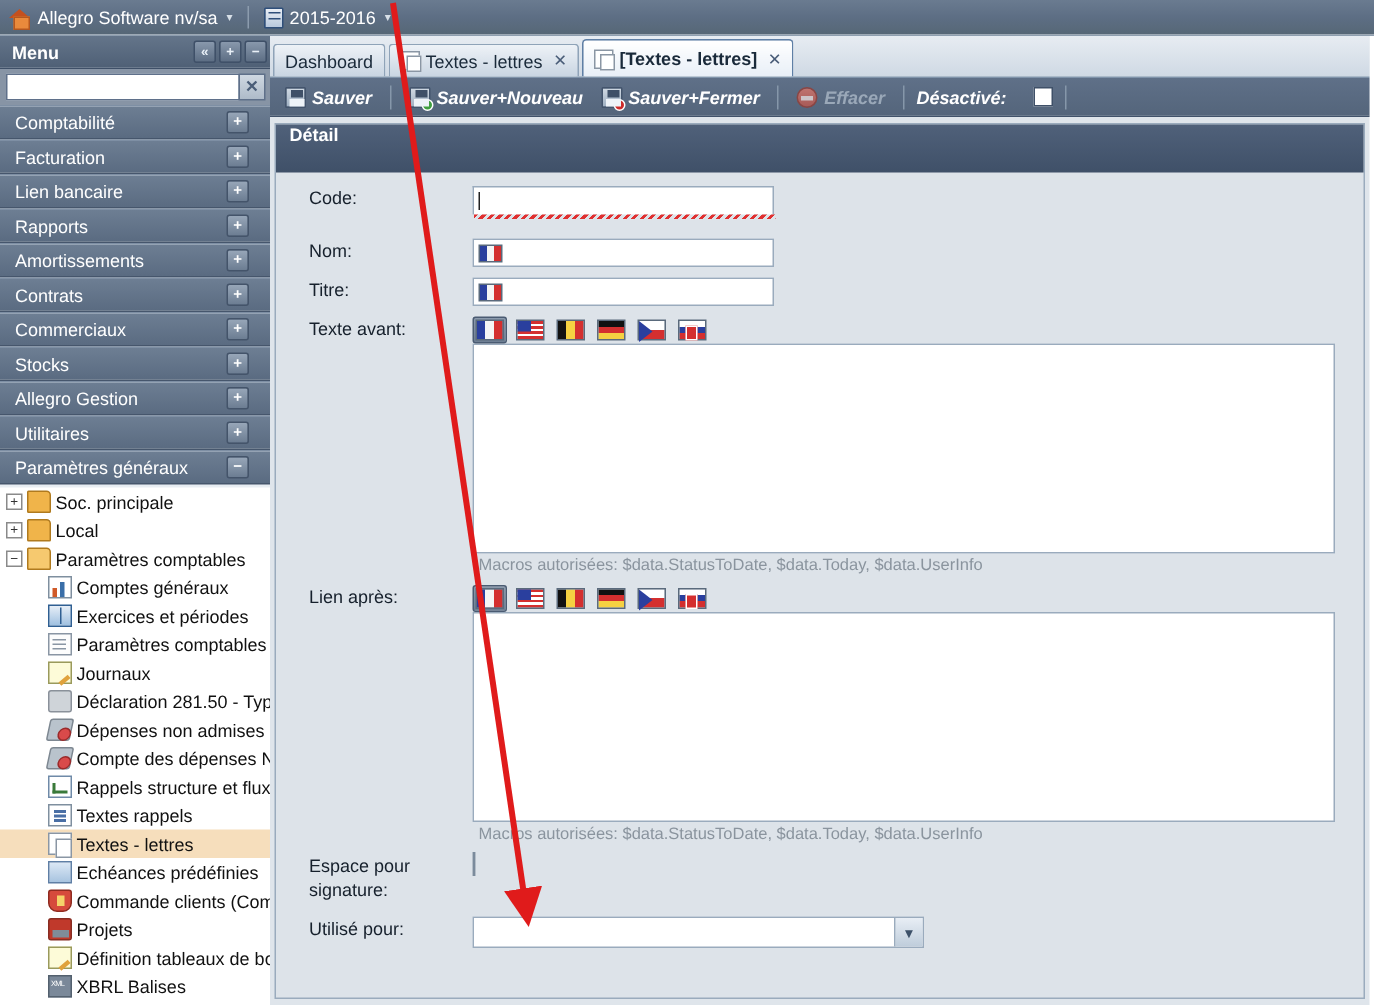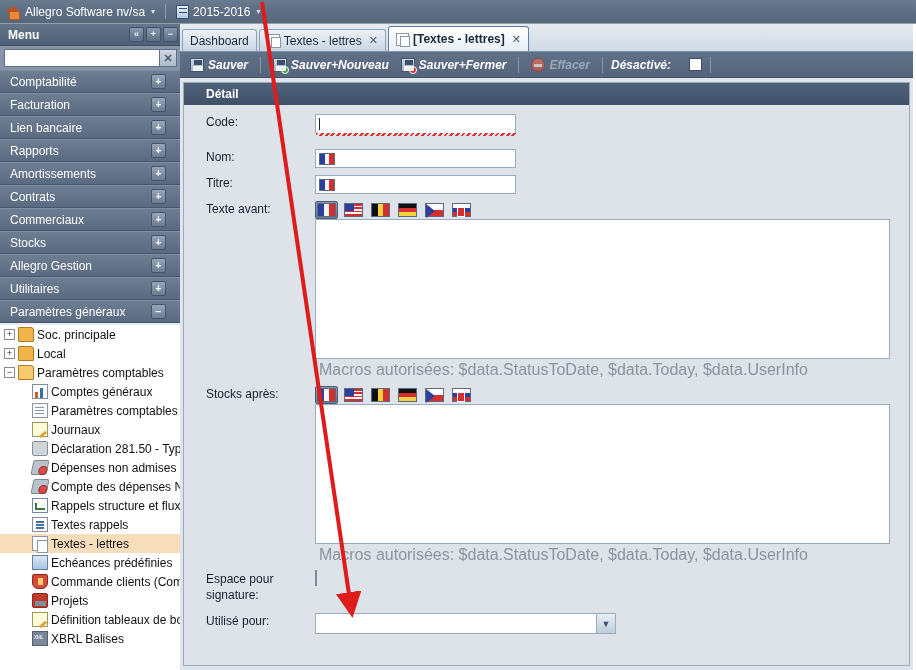--- a/index.html
+++ b/index.html
@@ -187,23 +187,23 @@
   .no-ico:after{content:"";position:absolute;left:2px;top:5.5px;width:8px;height:3px;background:#f3e2e0;}
   .tb-check {
     width:13px;height:13px;background:#fff;border:1px solid #3f5068;margin-left:14px;
   }
 
   .panel {
     position:absolute;left:3px;top:58px;width:727px;height:584px;
     background:#dde3e9;border:1px solid #9aabbd;
   }
   .panel-header {
-    height:22px;background:linear-gradient(to bottom,#50617a,#3f5068);
+    height:32px;background:linear-gradient(to bottom,#50617a,#3f5068);
     color:#ffffff;font-weight:bold;font-size:12px;
-    display:flex;align-items:center;padding-left:22px;
+    display:flex;padding-left:9px;
   }
   .form { position:relative; padding: 9px 0 0 0; }
   .frow { display:flex; align-items:flex-start; margin-bottom:7px; }
   .flabel {
     width:131px; padding-left:22px; font-size:12px; color:#16202c; line-height:16px;
     flex:none;
   }
   .fctl { flex:1; }
   .tinput {
     width:201px;height:19px;border:1px solid #9aabbd;background:#ffffff;
@@ -233,21 +233,21 @@
   .fl-de { background:linear-gradient(to bottom,#111 0 33%,#d42f2f 33% 66%,#f5d142 66% 100%); }
   .fl-cz { background:linear-gradient(to bottom,#fff 0 50%,#d42f2f 50% 100%);position:relative; }
   .fl-cz:after{content:"";position:absolute;left:0;top:0;width:0;height:0;border-top:7px solid transparent;border-bottom:7px solid transparent;border-left:9px solid #2a3f9e;}
   .fl-sk { background:linear-gradient(to bottom,#fff 0 33%,#2a3f9e 33% 66%,#d42f2f 66% 100%);position:relative; }
   .fl-sk:after{content:"";position:absolute;left:4px;top:3px;width:6px;height:8px;background:#d42f2f;border:1px solid #fff;}
 
   .editor {
     width:575px;height:140px;background:#ffffff;border:1px solid #9aabbd;
   }
   .macros {
-    width:575px;font-size:16px;color:#8a949e;padding:2px 0 0 4px;
+    width:575px;font-size:11px;color:#8a949e;padding:2px 0 0 4px;
     background:transparent;
   }
   .chk { width:13px;height:13px;background:#fff;border:1px solid #7b8b9c; }
   .combo {
     width:301px;height:21px;border:1px solid #9aabbd;background:#ffffff;
     display:flex;align-items:center;
   }
   .combo-val { flex:1;padding-left:4px;font-size:12px; }
   .combo-btn {
     width:19px;height:19px;background:linear-gradient(to bottom,#e8eef5,#bfcddb);
@@ -348,20 +348,25 @@
           <span class="ico ico-folder-open"></span>
           <span>Paramètres comptables</span>
         </div>
         <div class="tree-row">
           <span class="tree-indent2"></span>
           <span class="ico ico-chart"></span>
           <span>Comptes généraux</span>
         </div>
         <div class="tree-row">
           <span class="tree-indent2"></span>
+          <span class="ico ico-book"></span>
+          <span>Exercices et périodes</span>
+        </div>
+        <div class="tree-row">
+          <span class="tree-indent2"></span>
           <span class="ico ico-doc"></span>
           <span>Paramètres comptables</span>
         </div>
         <div class="tree-row">
           <span class="tree-indent2"></span>
           <span class="ico ico-pencil"></span>
           <span>Journaux</span>
         </div>
         <div class="tree-row">
           <span class="tree-indent2"></span>
@@ -528,21 +533,21 @@
                 <span class="flag-wrap">
                   <span class="flag fl-sk"></span>
                 </span>
               </div>
             <div class="editor"></div>
             <div class="macros">Macros autorisées: $data.StatusToDate, $data.Today, $data.UserInfo</div>
           </div>
         </div>
 
         <div class="frow" style="margin-top:1px;">
-          <div class="flabel">Stocks après:</div>
+          <div class="flabel">Lien après:</div>
           <div class="fctl">
             <div class="flagbar" id="flags-apres">
                 <span class="flag-wrap sel">
                   <span class="flag fl-fr"></span>
                 </span>
                 <span class="flag-wrap">
                   <span class="flag fl-us"></span>
                 </span>
                 <span class="flag-wrap">
                   <span class="flag fl-be"></span>

